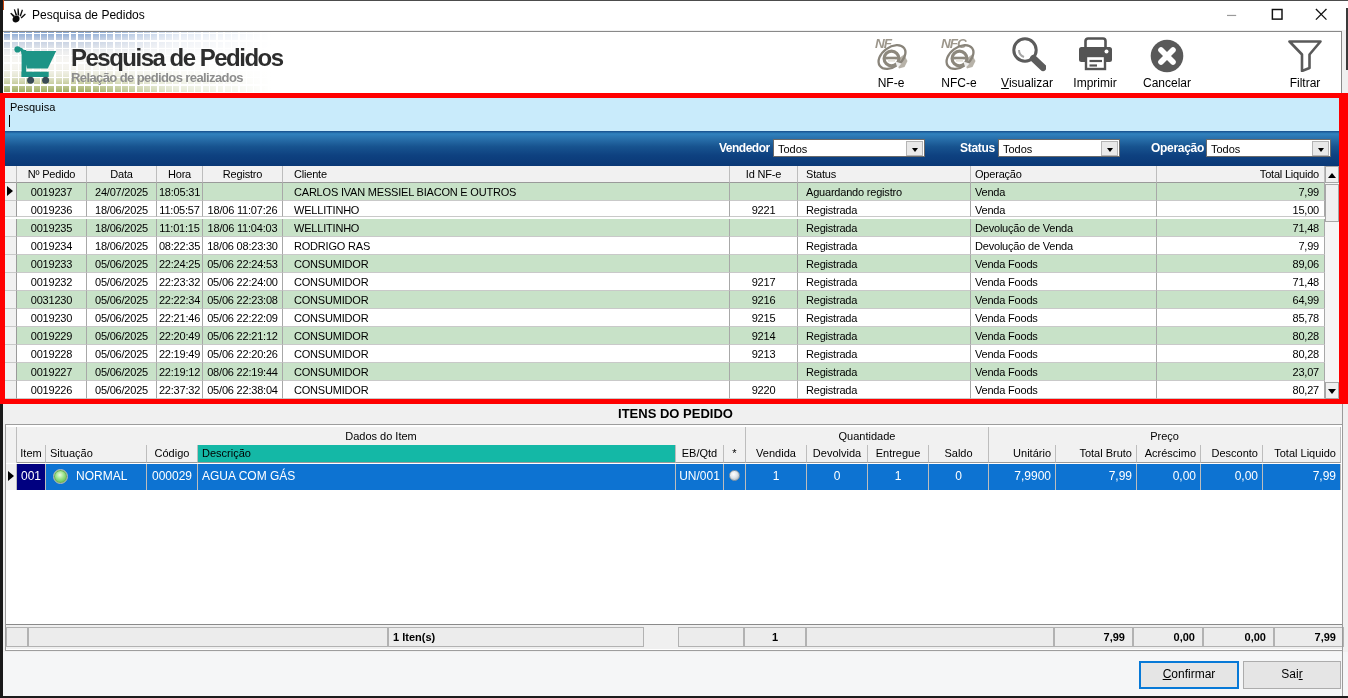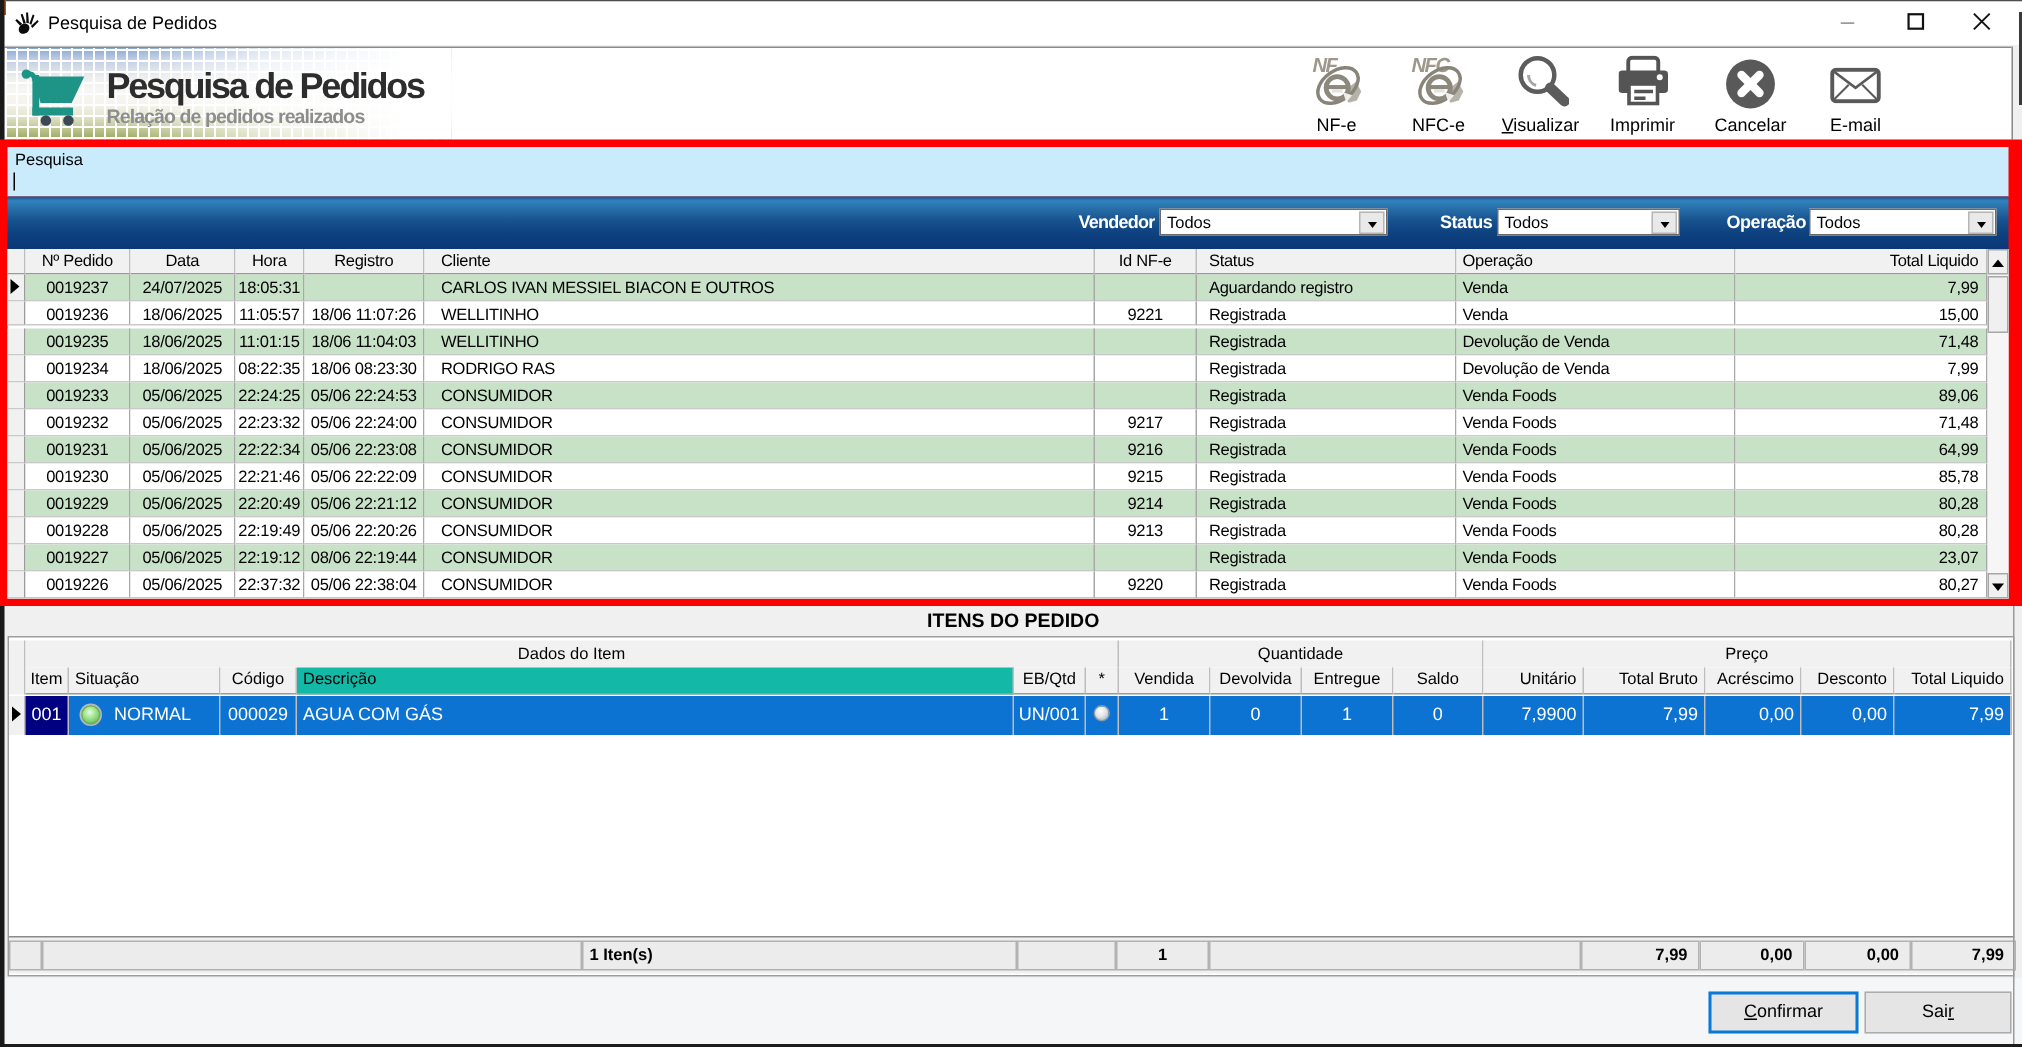--- a/index.html
+++ b/index.html
@@ -166,27 +166,25 @@
 <div class="abs" style="left:1134px;top:31px;width:66px;height:62px">
 <svg style="position:absolute;left:50%;margin-left:-17px;top:8px" width="34" height="34" viewBox="0 0 34 34">
 <circle cx="17" cy="17" r="16.3" fill="#595959"></circle>
 <g stroke="#fff" stroke-width="5.6" stroke-linecap="round">
 <line x1="11" y1="11" x2="23" y2="23"></line>
           <line x1="23" y1="11" x2="11" y2="23"></line>
 </g>
       </svg>
 <div class="tlabel">Cancelar</div>
     </div>
-<div class="abs" style="left:1204px;top:31px;width:66px;height:62px">
-<svg style="position:absolute;left:50%;margin-left:-17px;top:14px" width="34" height="24" viewBox="0 0 34 24">
-<rect x="1.5" y="1.5" width="31" height="21" rx="2.5" fill="#fff" stroke="#595959" stroke-width="2.6"></rect>
-<path d="M3 3 L17 13.5 L31 3" fill="none" stroke="#595959" stroke-width="1.8"></path>
-<path d="M3 21 L12.5 11.5 M31 21 L21.5 11.5" fill="none" stroke="#595959" stroke-width="1.4"></path>
-</svg>
-<div class="tlabel">E-mail</div>
+<div class="abs" style="left:1272px;top:31px;width:66px;height:62px">
+<svg style="position:absolute;left:50%;margin-left:-17px;top:9px" width="34" height="32" viewBox="0 0 34 32">
+<path d="M1.5 1.5 h31 L21.5 14.5 v13.5 l-7.5 3 V14.5 Z" fill="none" stroke="#595959" stroke-width="2.6" stroke-linejoin="round"></path>
+</svg>
+<div class="tlabel">Filtrar</div>
     </div>
 <div class="abs redbox">
   <div class="abs searchbox">
         <div class="abs slabel">Pesquisa</div>
         <div class="abs caret"></div>
       </div>
   <div class="abs bluebar">
     <div class="blabel" style="left:714px;letter-spacing:-0.5px">Vendedor</div>
     <div class="combo" style="left:768px;width:152px">
           <span class="ctext">Todos</span>
@@ -285,21 +283,21 @@
 <div class="gc ctr white" style="width:46px">22:23:32</div>
 <div class="gc ctr white" style="width:80px">05/06 22:24:00</div>
 <div class="gc lft white" style="width:447px;padding-left:11px">CONSUMIDOR</div>
 <div class="gc ctr white" style="width:68px">9217</div>
 <div class="gc lft white" style="width:173px;padding-left:8px">Registrada</div>
 <div class="gc lft white" style="width:186px">Venda Foods</div>
 <div class="gc rgt white" style="width:168px">71,48</div>
 </div>
 <div class="grow" style="top:125px;height:18px">
 <div class="gc sel" style="width:12px"></div>
-<div class="gc ctr green" style="width:70px">0019231</div>
+<div class="gc ctr green" style="width:70px">0031230</div>
 <div class="gc ctr green" style="width:70px">05/06/2025</div>
 <div class="gc ctr green" style="width:46px">22:22:34</div>
 <div class="gc ctr green" style="width:80px">05/06 22:23:08</div>
 <div class="gc lft green" style="width:447px;padding-left:11px">CONSUMIDOR</div>
 <div class="gc ctr green" style="width:68px">9216</div>
 <div class="gc lft green" style="width:173px;padding-left:8px">Registrada</div>
 <div class="gc lft green" style="width:186px">Venda Foods</div>
 <div class="gc rgt green" style="width:168px">64,99</div>
 </div>
 <div class="grow" style="top:143px;height:18px">
@@ -414,21 +412,21 @@
 <div class="ic ctr" style="width:60px;background:#0d73d2;color:#fff;line-height:25px;font-size:12px">0</div>
 <div class="ic rgt2" style="width:67px;background:#0d73d2;color:#fff;line-height:25px;font-size:12px">7,9900</div>
 <div class="ic rgt2" style="width:81px;background:#0d73d2;color:#fff;line-height:25px;font-size:12px">7,99</div>
 <div class="ic rgt2" style="width:64px;background:#0d73d2;color:#fff;line-height:25px;font-size:12px">0,00</div>
 <div class="ic rgt2" style="width:62px;background:#0d73d2;color:#fff;line-height:25px;font-size:12px">0,00</div>
 <div class="ic rgt2" style="width:78px;background:#0d73d2;color:#fff;line-height:25px;font-size:12px">7,99</div>
 </div>
 <div class="ifoot">
 <div class="fc " style="left:0px;width:22px"></div>
 <div class="fc " style="left:22px;width:360px"></div>
-<div class="fc b lftf" style="left:382px;width:290px">1 Iten(s)</div>
+<div class="fc b lftf" style="left:382px;width:256px">1 Iten(s)</div>
 <div class="fc " style="left:672px;width:66px"></div>
 <div class="fc b ctr" style="left:738px;width:62px">1</div>
 <div class="fc " style="left:800px;width:248px"></div>
 <div class="fc b rgtf" style="left:1048px;width:79px">7,99</div>
 <div class="fc b rgtf" style="left:1127px;width:70px">0,00</div>
 <div class="fc b rgtf" style="left:1197px;width:71px">0,00</div>
 <div class="fc b rgtf" style="left:1268px;width:70px">7,99</div>
 </div>
 </div>
 <div class="abs botzone"></div>

